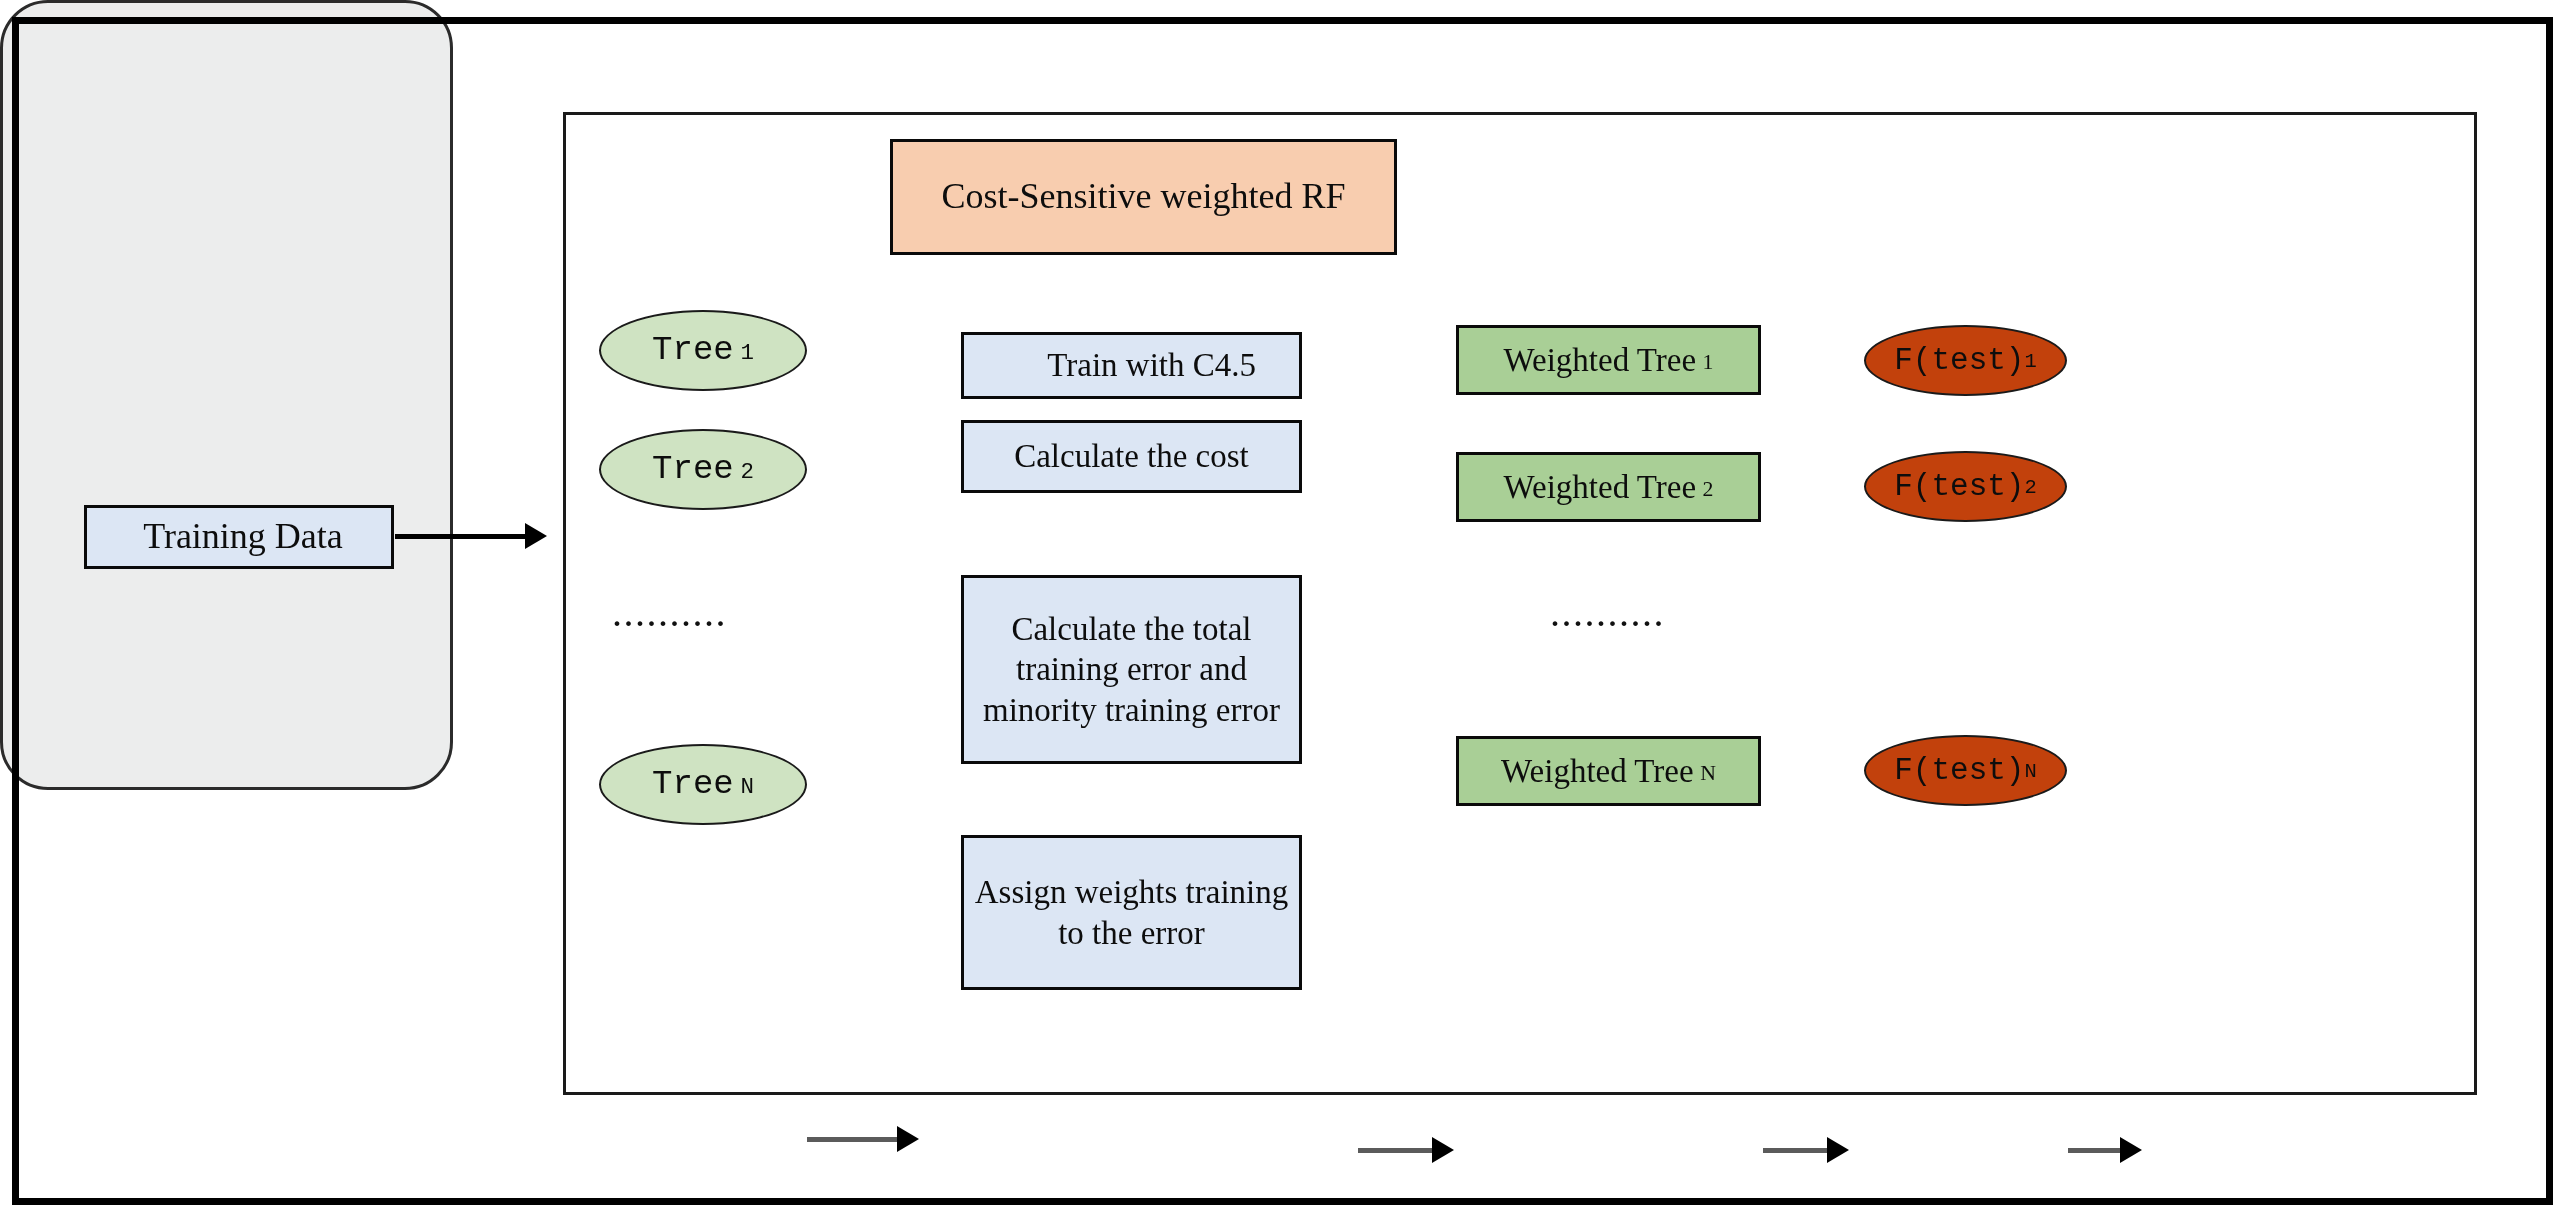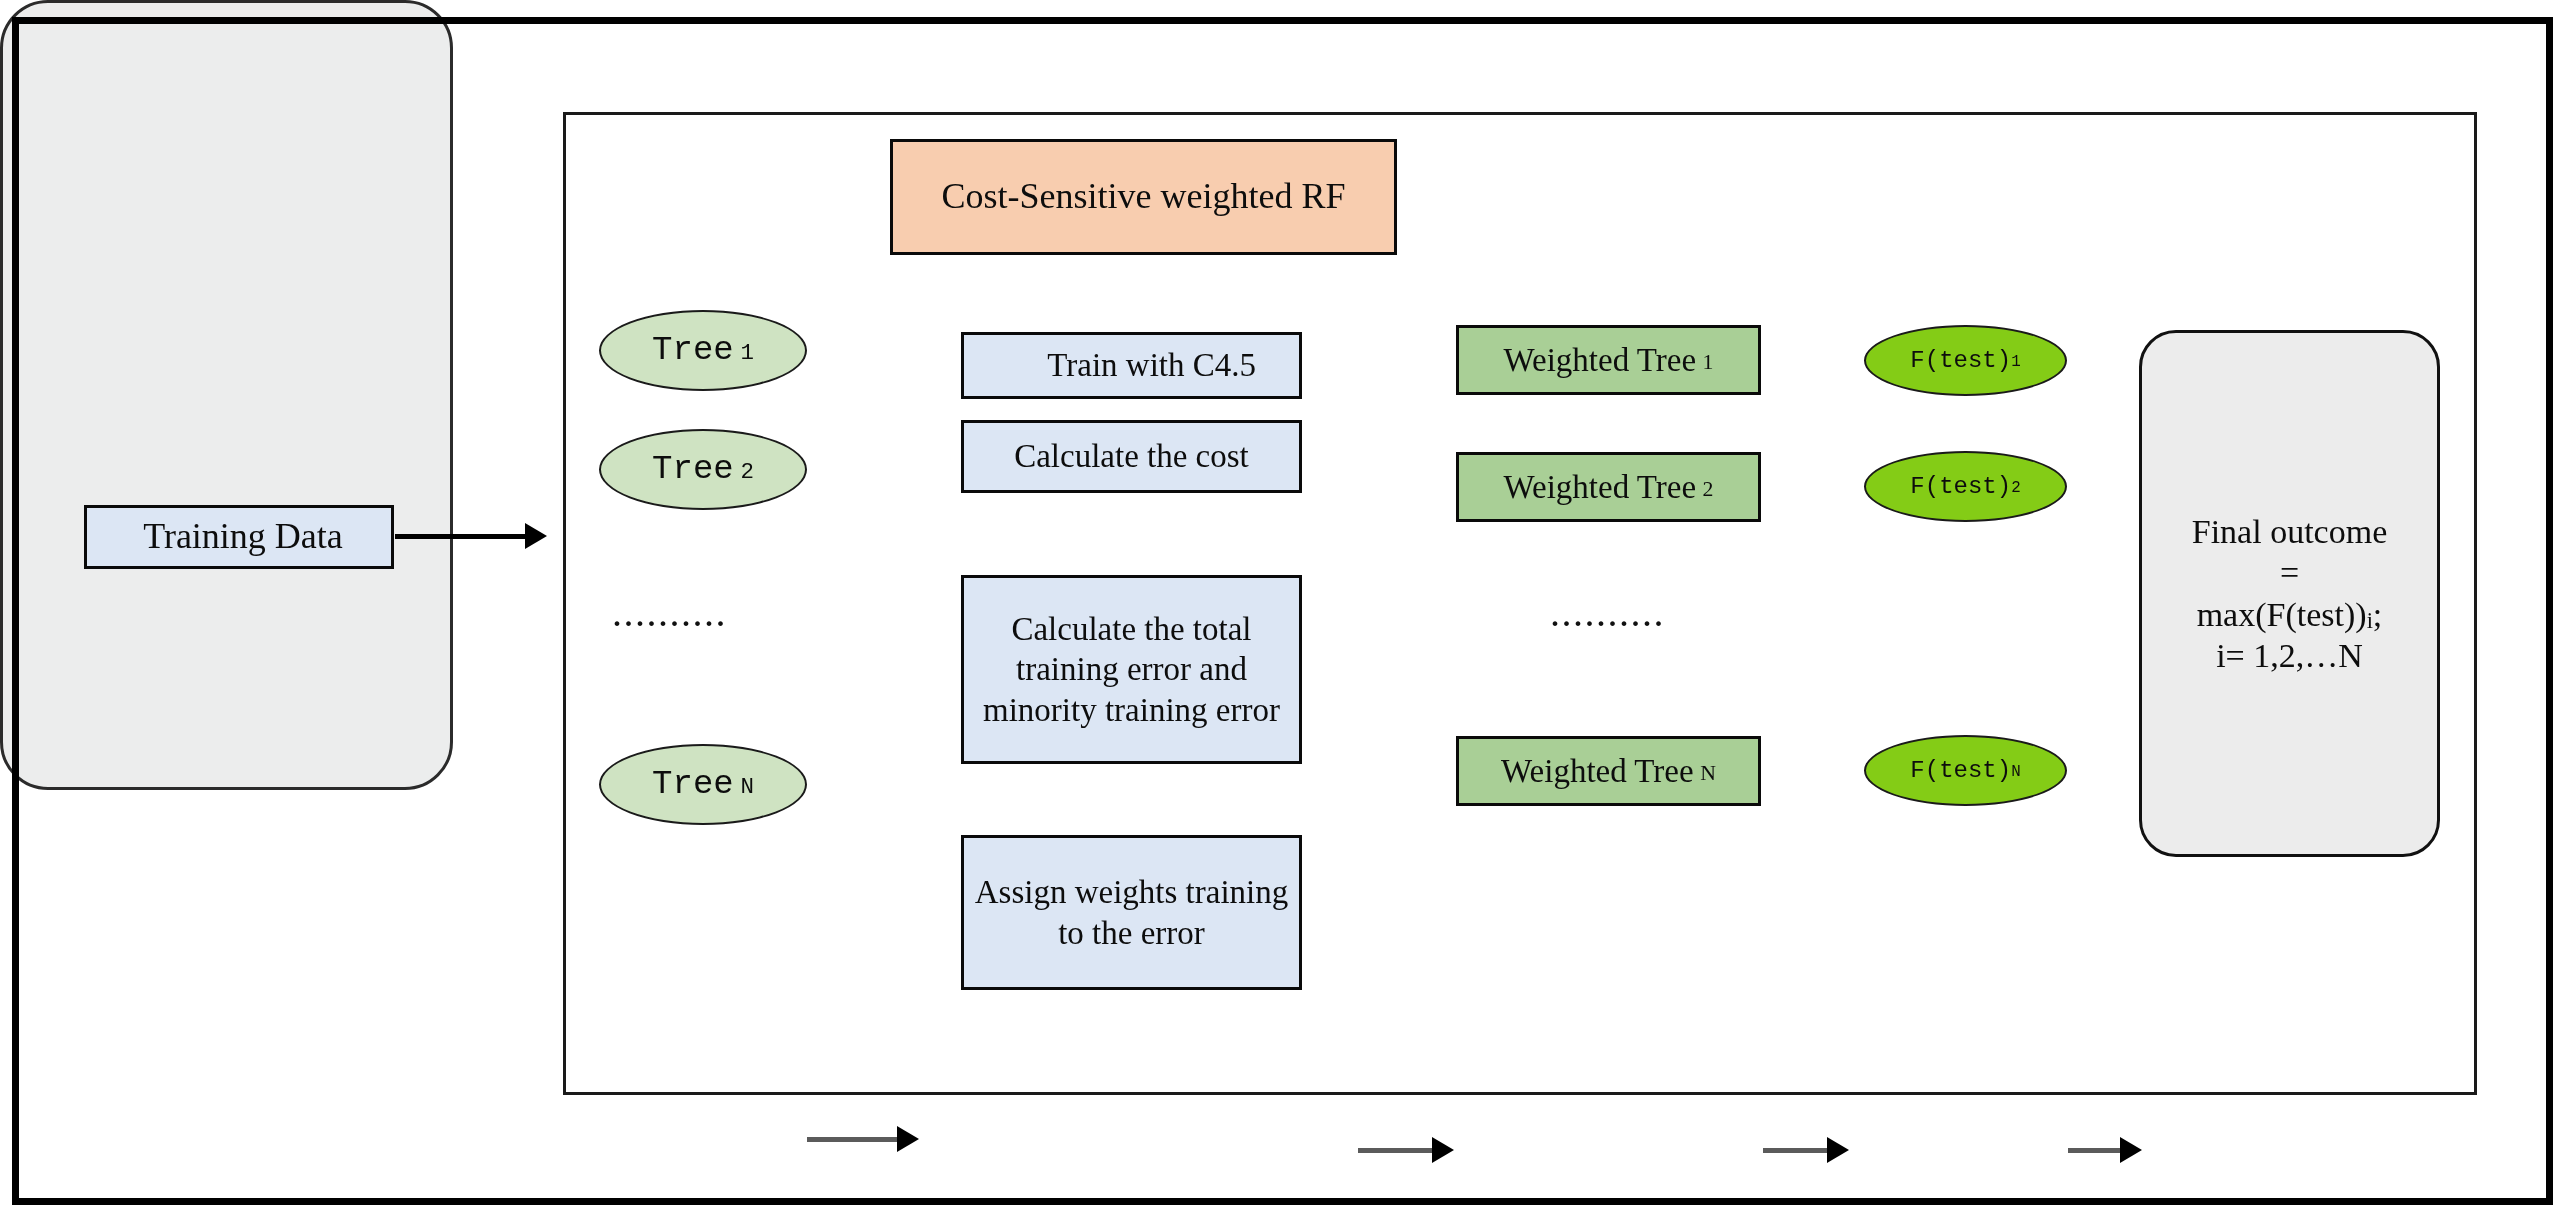--- a/index.html
+++ b/index.html
@@ -128,22 +128,22 @@
     font-size: 33px;
   }
   .wtree-1 { top: 325px; }
   .wtree-2 { top: 452px; }
   .wtree-n { top: 736px; }
 
   .ftest-ellipse {
     left: 1864px;
     width: 203px;
     height: 71px;
-    background: #84cc16;
-    font-size: 24px;
+    background: #c2410c;
+    font-size: 31px;
     text-align: center;
   }
   .ftest-1 { top: 325px; }
   .ftest-2 { top: 451px; }
   .ftest-n { top: 735px; }
 
   .final-box {
     left: 2139px;
     top: 330px;
     width: 301px;
@@ -337,28 +337,20 @@
   </div>
   <div class="arrow">
     
     
   </div>
   <div class="arrow">
     
     
   </div>
 
-  <div class="node final-box">
-    <span class="fl">Final outcome</span>
-    <span class="fl">=</span>
-    <span class="fl">
-      <span>max(F(test))</span><span class="sub-tight">i</span><span>;</span>
-    </span>
-    <span class="fl">i= 1,2,…N</span>
-  </div>
 
 
   <div class="arrow">
     
     
   </div>
 
 </div>
 
 

